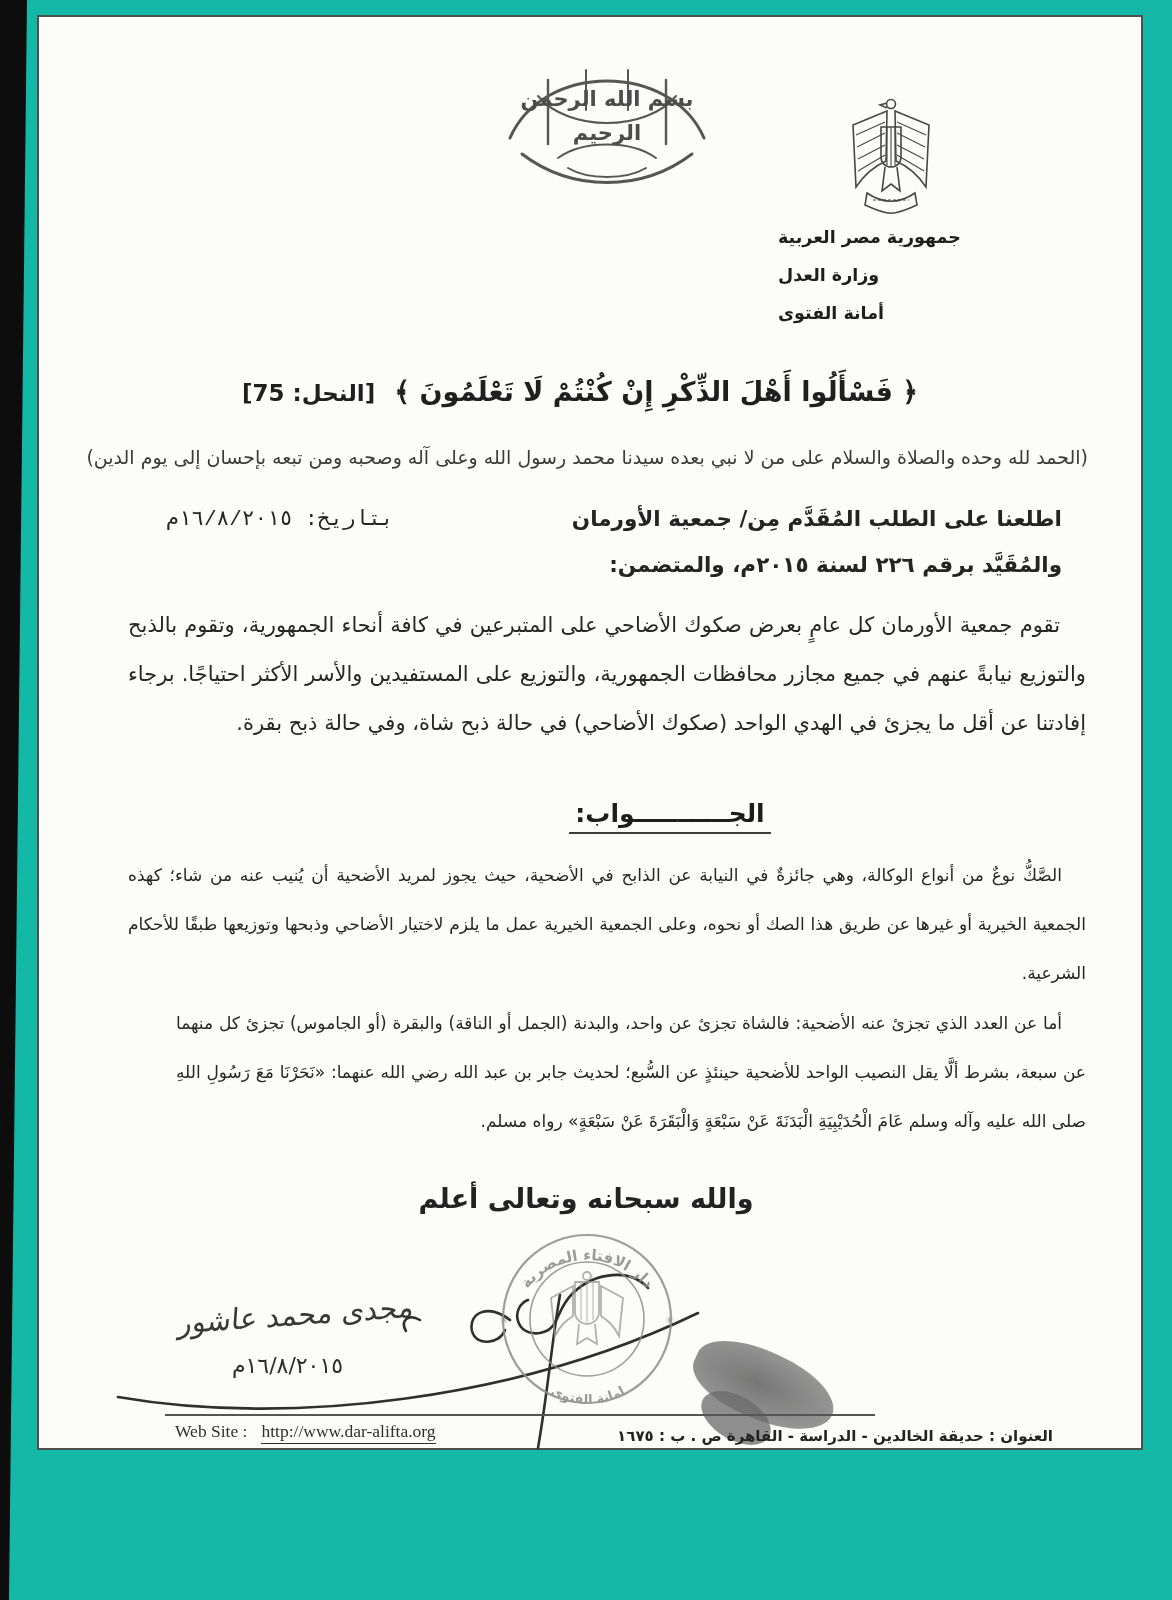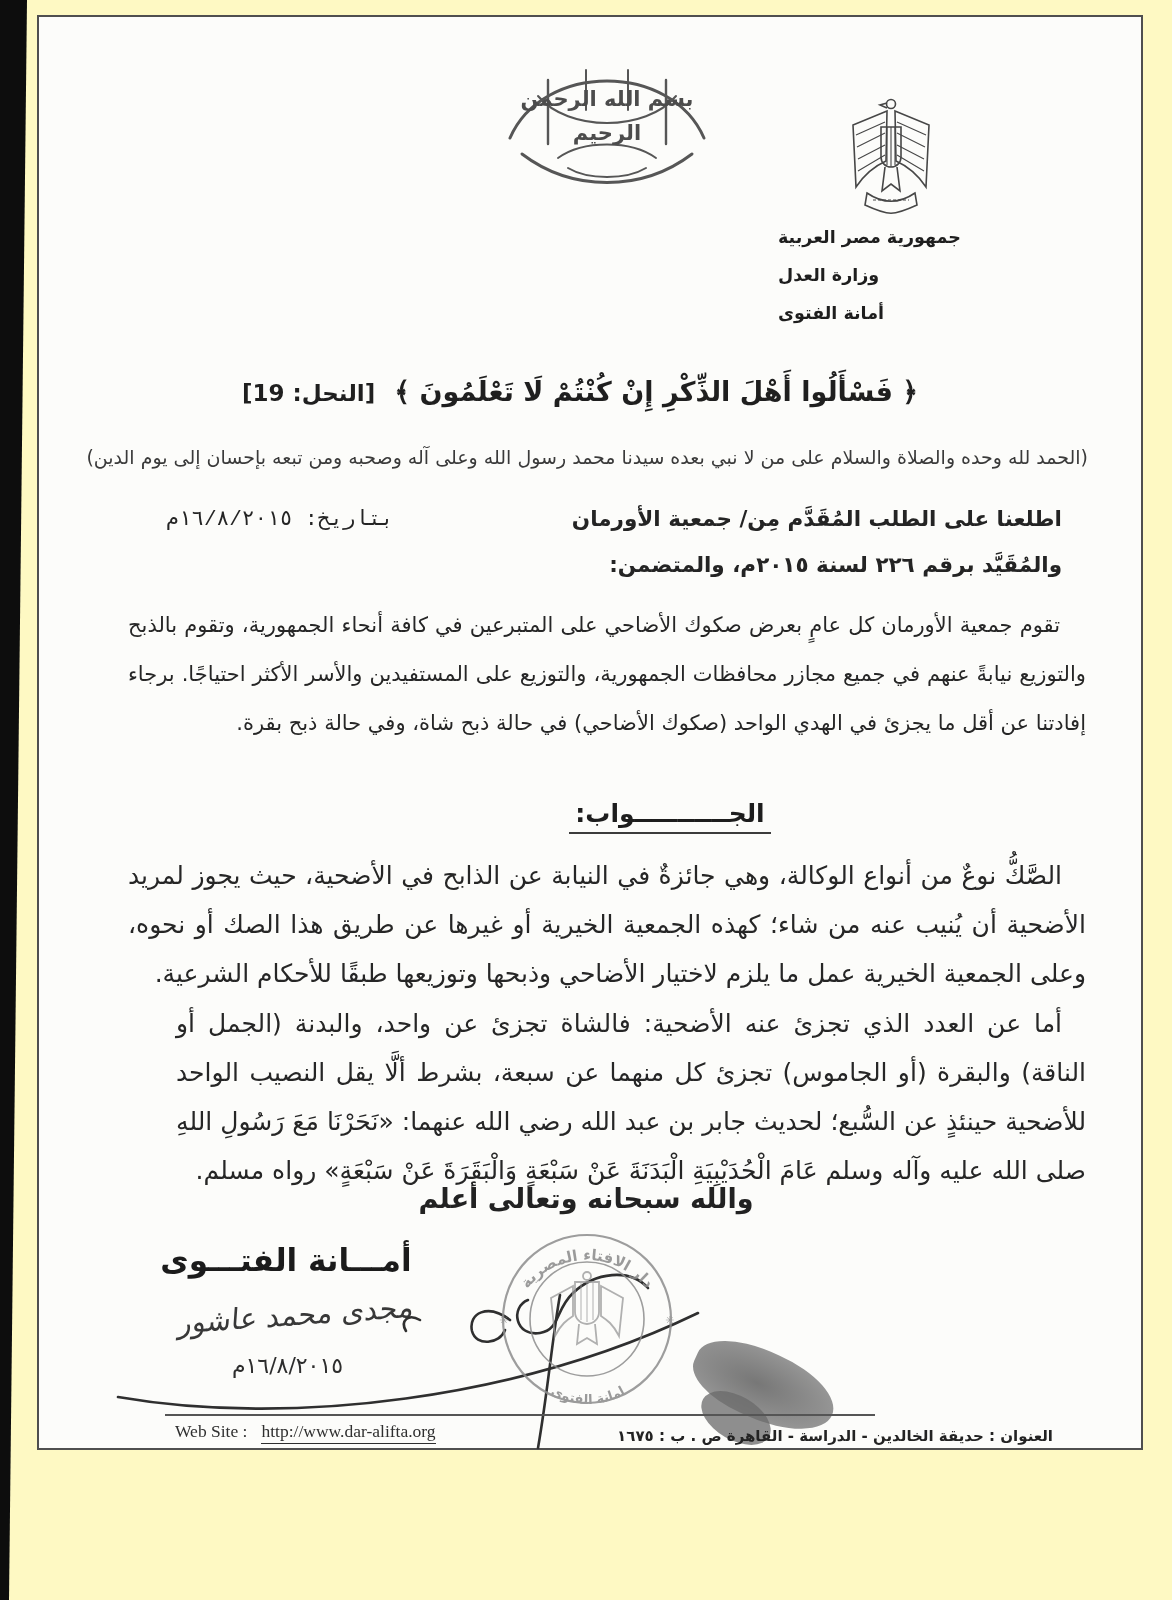--- a/index.html
+++ b/index.html
@@ -1,17 +1,17 @@
 <!DOCTYPE html>
 <html lang="ar"><head>
 <meta charset="utf-8">
 <style>
   html,body{margin:0;padding:0;background:#ffffff;}
   .page{
-    position:relative;width:1172px;height:1600px;background:#fef9c3;
+    position:relative;width:1172px;height:1600px;background:#14b8a6;
     overflow:hidden;font-family:"DejaVu Sans",sans-serif;color:#2b2b2b;
   }
   .scan-edge{
     position:absolute;left:0;top:0;width:27px;height:1600px;background:#0d0d0d;
     clip-path:polygon(0 0,27px 0,9px 100%,0 100%);
   }
   .page-frame{
     position:absolute;left:37px;top:15px;width:1102px;height:1431px;
     border:2px solid #4f4f4f;background:#fcfcfa;
   }
@@ -47,21 +47,21 @@
   
   .answer-heading{
     left:470px;top:799px;width:400px;text-align:center;
   }
   .answer-heading span{
     display:inline-block;font-size:25px;font-weight:bold;color:#1d1d1d;direction:rtl;
     border-bottom:2.5px solid #3c3c3c;padding:0 6px 4px 6px;
   }
   .answer-body{left:128px;top:851px;width:958px;}
   .answer-body p{
-    margin:0;direction:rtl;text-align:justify;font-size:25px;line-height:49px;
+    margin:0;direction:rtl;text-align:justify;font-size:17px;line-height:49px;
     color:#262626;text-indent:24px;
   }
   .answer-body p + p{margin-top:1px;margin-left:48px;}
   .closing{
     left:300px;top:1183px;width:572px;text-align:center;direction:rtl;
     font-size:27px;font-weight:bold;color:#222;letter-spacing:-1px;
   }
   
   .sig-title{
     left:148px;top:1242px;width:276px;text-align:center;direction:rtl;
@@ -139,21 +139,21 @@
   </div>
 
   <div class="abs org-block">
     <div class="org-line">جمهورية مصر العربية</div>
     <div class="org-line">وزارة العدل</div>
     <div class="org-line">أمانة الفتوى</div>
   </div>
 
   <div class="abs verse-row">
     <span class="verse-text">﴿ فَسْأَلُوا أَهْلَ الذِّكْرِ إِنْ كُنْتُمْ لَا تَعْلَمُونَ ﴾</span>
-    <span class="verse-ref">[النحل: 19]</span>
+    <span class="verse-ref">[النحل: 75]</span>
   </div>
 
   <div class="abs hamdala">(الحمد لله وحده والصلاة والسلام على من لا نبي بعده سيدنا محمد رسول الله وعلى آله وصحبه ومن تبعه بإحسان إلى يوم الدين)</div>
 
   <div class="abs req-row1">
     <span class="req-intro">اطلعنا على الطلب المُقَدَّم مِن/ جمعية الأورمان</span>
     <span class="req-date">بتاريخ: ١٦/٨/٢٠١٥م</span>
   </div>
   <div class="abs req-row2">والمُقَيَّد برقم ٢٢٦ لسنة ٢٠١٥م، والمتضمن:</div>
 
@@ -163,21 +163,20 @@
     <span>الجـــــــــــواب:</span>
   </div>
 
   <div class="abs answer-body">
     <p>الصَّكُّ نوعٌ من أنواع الوكالة، وهي جائزةٌ في النيابة عن الذابح في الأضحية، حيث يجوز لمريد الأضحية أن يُنيب عنه من شاء؛ كهذه الجمعية الخيرية أو غيرها عن طريق هذا الصك أو نحوه، وعلى الجمعية الخيرية عمل ما يلزم لاختيار الأضاحي وذبحها وتوزيعها طبقًا للأحكام الشرعية.</p>
     <p>أما عن العدد الذي تجزئ عنه الأضحية: فالشاة تجزئ عن واحد، والبدنة (الجمل أو الناقة) والبقرة (أو الجاموس) تجزئ كل منهما عن سبعة، بشرط ألَّا يقل النصيب الواحد للأضحية حينئذٍ عن السُّبع؛ لحديث جابر بن عبد الله رضي الله عنهما: «نَحَرْنَا مَعَ رَسُولِ اللهِ صلى الله عليه وآله وسلم عَامَ الْحُدَيْبِيَةِ الْبَدَنَةَ عَنْ سَبْعَةٍ وَالْبَقَرَةَ عَنْ سَبْعَةٍ» رواه مسلم.</p>
   </div>
 
   <div class="abs closing">والله سبحانه وتعالى أعلم</div>
 
-  <div class="abs sig-title">أمـــانة الفتـــوى</div>
   <div class="abs sig-name">مجدى محمد عاشور</div>
   <div class="abs sig-date">١٦/٨/٢٠١٥م</div>
 
   <svg class="abs sig-svg" width="780" height="230" viewBox="0 0 780 230">
     <g stroke="#2f2f2f" fill="none" stroke-width="2.6" stroke-linecap="round">
       <path d="M28,172 C200,202 430,174 608,88"></path>
       <path d="M558,63 C540,43 505,47 483,68 C465,85 470,105 450,108 C425,112 420,82 438,75"></path>
       <path d="M470,70 C462,115 458,165 448,223"></path>
       <path d="M420,95 C398,78 378,88 382,106 C386,122 410,119 415,105"></path>
       <path d="M330,95 C318,88 310,96 316,106"></path>

